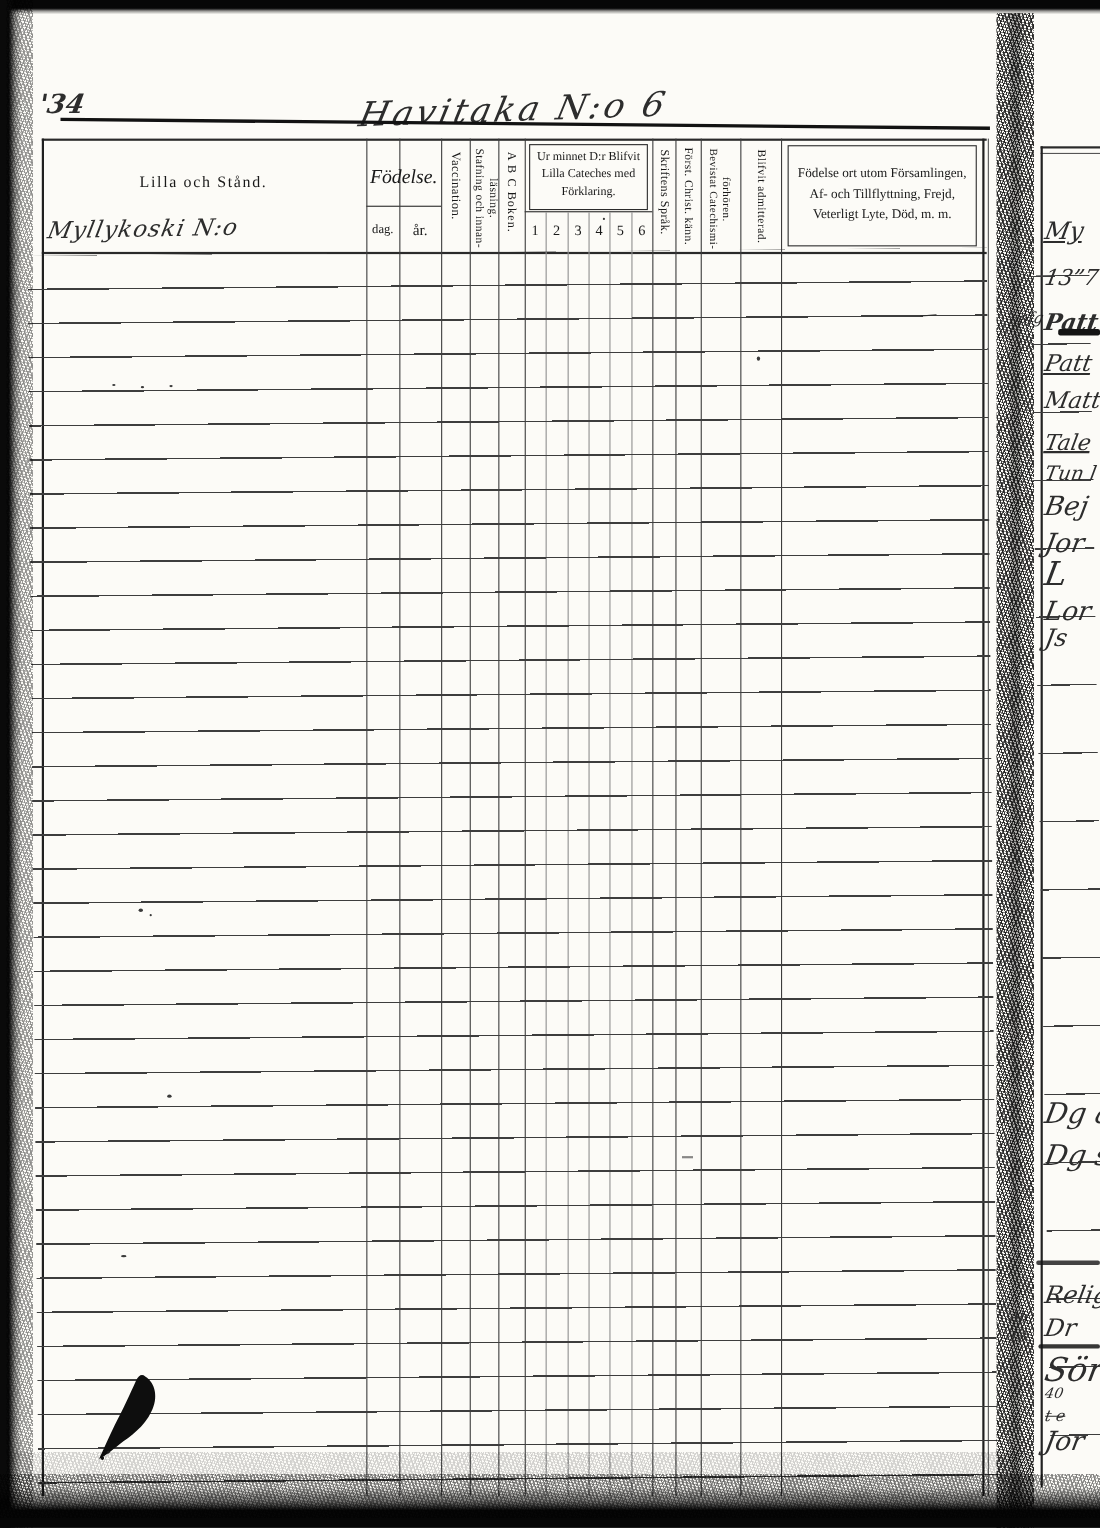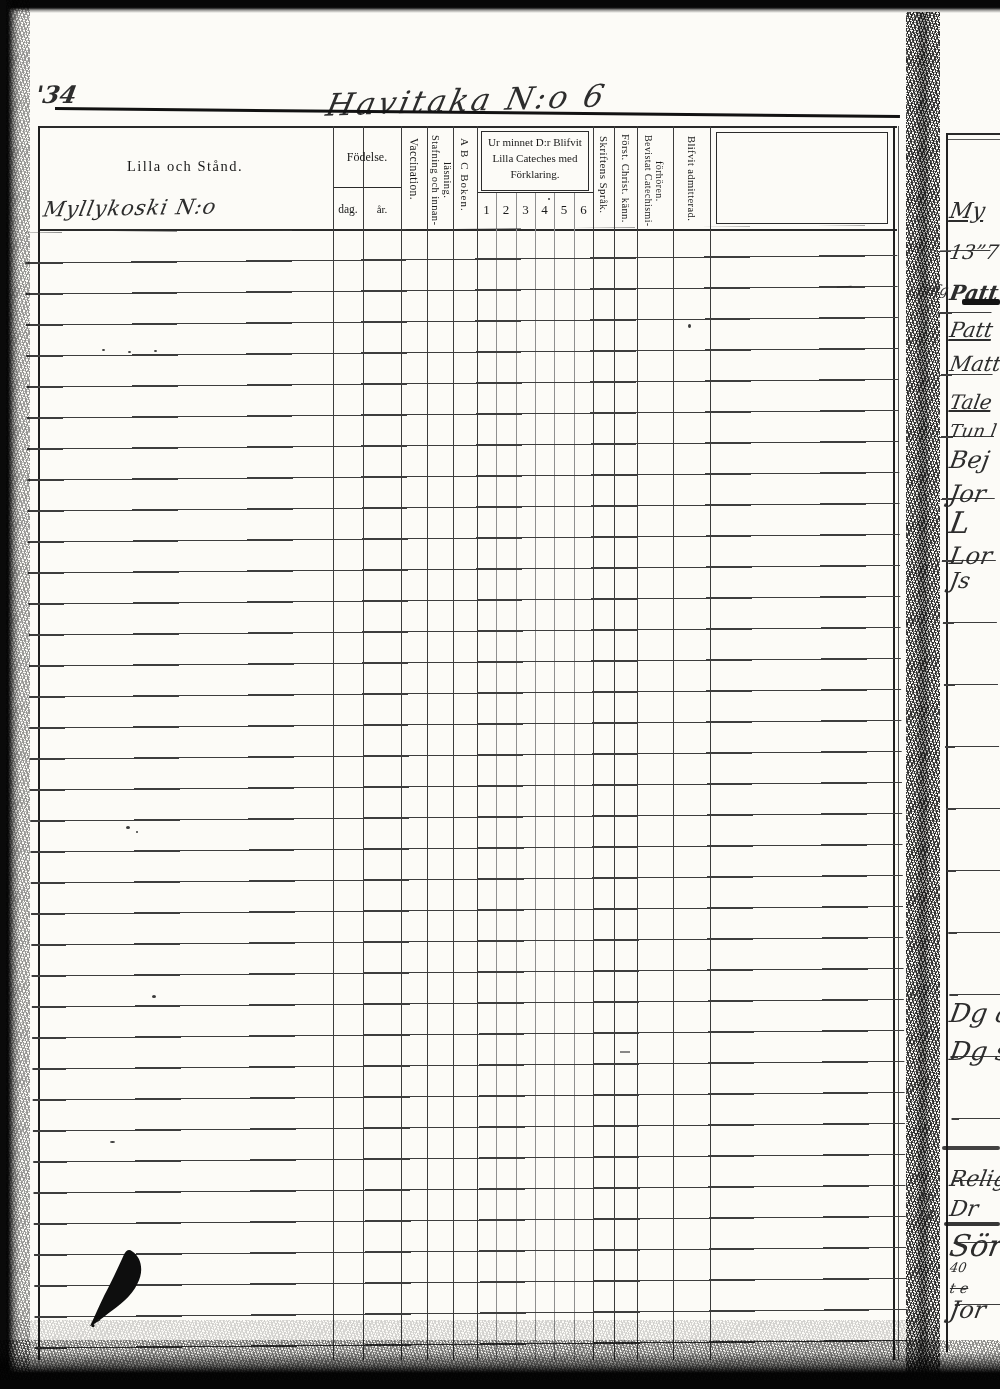--- a/index.html
+++ b/index.html
@@ -93,43 +93,44 @@
   <div class="vline" style="left:637px;"></div>
   <div class="vline" style="left:673px;"></div>
   <div class="vline" style="left:710px;"></div>
   <div class="vline border" style="left:893px;"></div>
   <div class="vline" style="left:898px; background:#555;"></div>
 
   <div class="abs rowlines"></div>
 
   <div class="hdr-label" style="left:60px; top:158px; width:250px; font-size:14.5px; letter-spacing:1.5px;">Lilla och Stånd.</div>
 
-  <div class="hdr-label" style="left:333px; top:150px; width:68px; font-size:12px;">Födelse.</div>
+  <div class="hdr-label" style="left:333px; top:150px; width:68px; font-size:18px;font-style:italic;">Födelse.</div>
   <div class="hdr-label" style="left:333px; top:203px; width:30px; font-size:11.5px;">dag.</div>
-  <div class="hdr-label" style="left:363px; top:203px; width:38px; font-size:11px;">år.</div>
+  <div class="hdr-label" style="left:363px; top:203px; width:38px; font-size:14px;">år.</div>
 
   <div class="hdr-label vtext nowrapv" style="left:407px; top:138px; font-size:11.5px;">Vaccination.</div>
   <div class="hdr-label vtext" style="left:429px; top:134px; height:92px; font-size:10.5px;">Stafning och innan-läsning.</div>
   <div class="hdr-label vtext nowrapv" style="left:458px; top:138px; font-size:11px; letter-spacing:1px;">A B C Boken.</div>
 
   <div class="inner-box" style="left:481px; top:131px; width:108px; height:60px;"></div>
   <div class="hdr-label" style="left:482px; top:135px; width:106px; font-size:11px; line-height:1.45;">Ur minnet D:r Blifvit Lilla Cateches med Förklaring.</div>
   <div class="hdr-label" style="left:477px; top:202px; width:19px; font-size:13px;">1</div>
   <div class="hdr-label" style="left:496px; top:202px; width:20px; font-size:13px;">2</div>
   <div class="hdr-label" style="left:516px; top:202px; width:19px; font-size:13px;">3</div>
   <div class="hdr-label" style="left:535px; top:202px; width:19px; font-size:13px;">4</div>
   <div class="hdr-label" style="left:554px; top:202px; width:20px; font-size:13px;">5</div>
   <div class="hdr-label" style="left:574px; top:202px; width:19px; font-size:13px;">6</div>
 
   <div class="hdr-label vtext nowrapv" style="left:597px; top:136px; font-size:11px;">Skriftens Språk.</div>
   <div class="hdr-label vtext nowrapv" style="left:619px; top:134px; font-size:10.5px;">Först. Christ. känn.</div>
   <div class="hdr-label vtext" style="left:642px; top:134px; height:94px; font-size:10px;">Bevistat Catechismi-förhören.</div>
   <div class="hdr-label vtext nowrapv" style="left:685px; top:136px; font-size:10.5px;">Blifvit admitterad.</div>
 
   <div class="inner-box" style="left:716px; top:132px; width:172px; height:92px;"></div>
+  <div class="hdr-label" style="left:722px; top:148px; width:160px; font-size:12px; line-height:1.55;">Födelse ort utom Församlingen, Af- och Tillflyttning, Frejd, Veterligt Lyte, Död, m. m.</div>
 
   <div class="abs hw" style="left:44px; top:196px; font-size:21px; transform:skewX(-12deg) rotate(-1deg); letter-spacing:1px;">Myllykoski N:o</div>
 
   <div class="abs hw" style="left:836px; top:276px; font-size:16px; transform:rotate(-4deg);">—</div>
 
   <div class="abs" style="left:88px; top:1246px; width:60px; height:86px; transform:rotate(6deg);">
     <svg width="60" height="86" viewBox="0 0 60 86">
       <path d="M40,4 C50,9 54,22 49,35 C44,50 32,60 23,68 C17,74 11,80 6,83 C10,72 13,62 17,51 C23,36 28,21 32,9 C34,3 37,2 40,4 Z" fill="#0e0e0e"></path>
       <circle cx="9" cy="82" r="1.6" fill="#111"></circle>
       <circle cx="14" cy="76" r="1.2" fill="#222"></circle>

